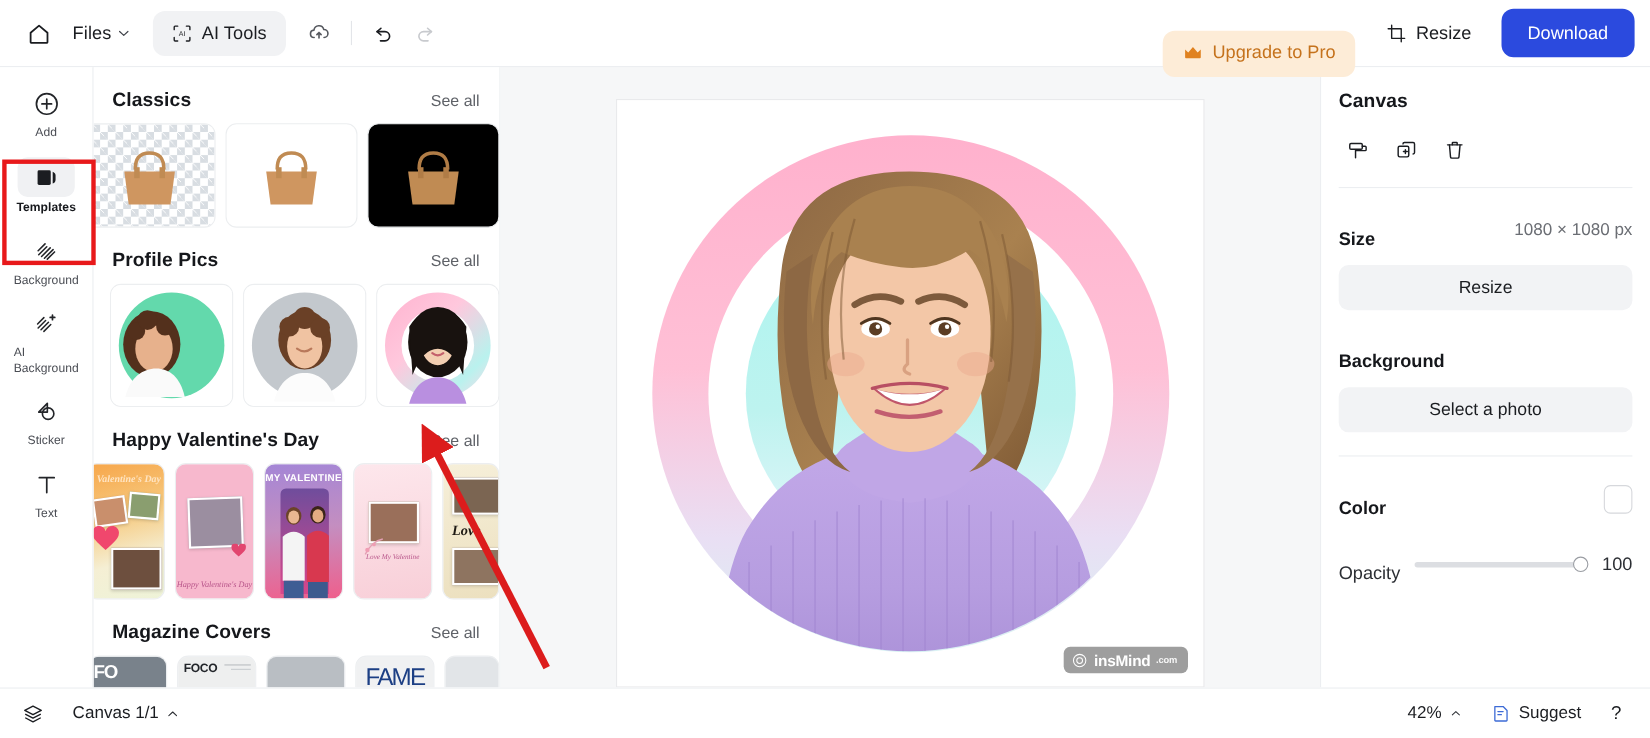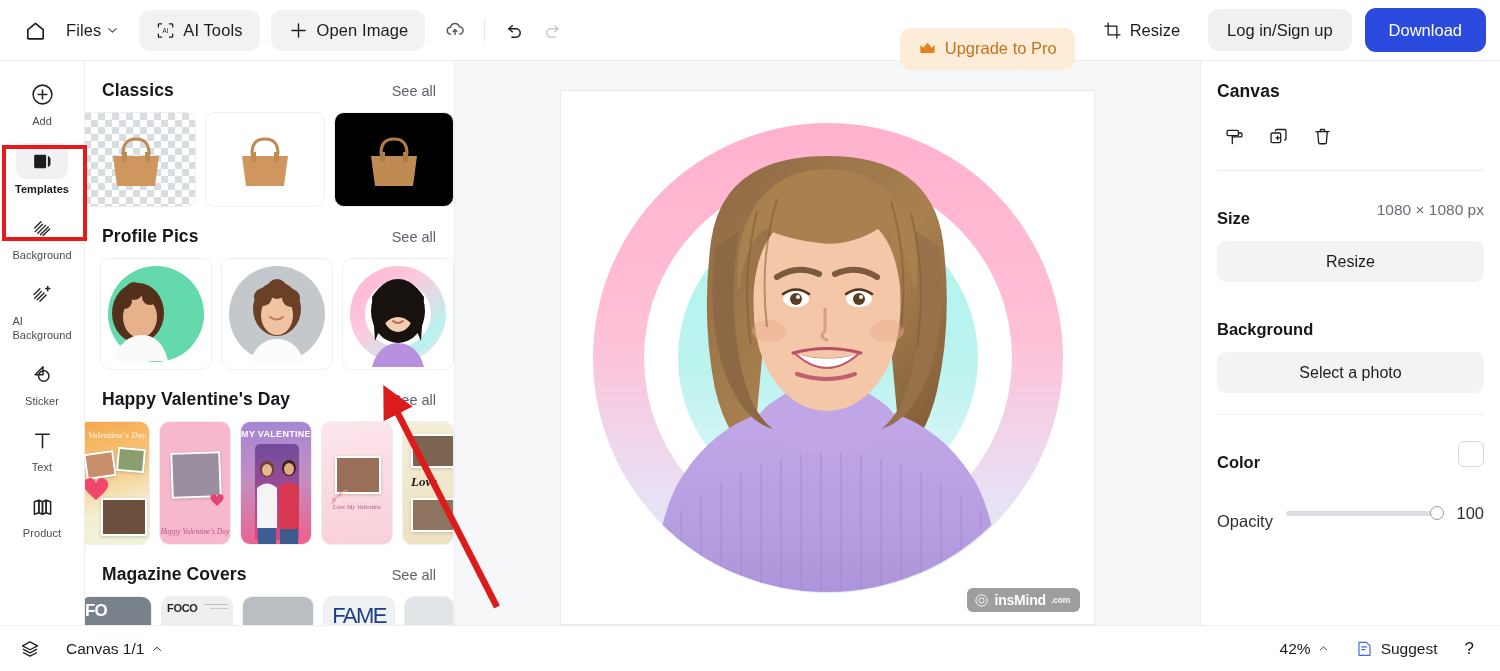--- a/index.html
+++ b/index.html
@@ -261,26 +261,20 @@
           <path d="M5 8.5 12 15l7-6.5"></path>
         </svg>
     </div>
     <button class="pill" style="margin-left:10px">
       <svg width="19" height="19" viewBox="0 0 24 24" fill="none" stroke="#1b1d21" stroke-width="1.6" stroke-linecap="round">
           <path d="M3 7.5V4.5a1 1 0 0 1 1-1h3M17 3.5h3a1 1 0 0 1 1 1v3M21 16.5v3a1 1 0 0 1-1 1h-3M7 20.5H4a1 1 0 0 1-1-1v-3"></path>
           <text x="12" y="15.2" font-size="8" font-family="Liberation Sans, sans-serif" fill="#1b1d21" stroke="none" text-anchor="middle">AI</text>
         </svg>
       <span>AI Tools</span>
     </button>
-    <button class="pill" style="margin-left:11px">
-      <svg width="21" height="21" viewBox="0 0 24 24" fill="none" stroke="#1b1d21" stroke-width="1.6" stroke-linecap="round">
-          <path d="M12 4.5v15M4.5 12h15"></path>
-        </svg>
-      <span>Open Image</span>
-    </button>
     <div class="tb-icon-btn" style="margin-left:11px">
       <svg width="22" height="22" viewBox="0 0 24 24" fill="none" stroke="#55585e" stroke-width="1.6" stroke-linecap="round" stroke-linejoin="round">
           <path d="M7.2 16.5a3.7 3.7 0 0 1-.2-7.39 5 5 0 0 1 9.76-.6A3.6 3.6 0 0 1 17 16.5"></path>
           <path d="M12 11.6v5.4M9.9 13.6 12 11.5l2.1 2.1"></path>
         </svg>
     </div>
     <div class="tb-divider"></div>
     <div class="tb-icon-btn">
       <svg width="21" height="21" viewBox="0 0 24 24" fill="none" stroke="#1b1d21" stroke-width="1.7" stroke-linecap="round" stroke-linejoin="round">
           <path d="M9.5 6.5 5.5 10l4 3.5"></path>
@@ -302,23 +296,20 @@
         </svg>
       <span>Upgrade to Pro</span>
     </button>
     <button class="btn-resize">
       <svg width="19" height="19" viewBox="0 0 24 24" fill="none" stroke="#1b1d21" stroke-width="1.6" stroke-linecap="round" stroke-linejoin="round">
           <path d="M6.5 2.5v15h15"></path>
           <path d="M2.5 6.5h15v15"></path>
         </svg>
       <span>Resize</span>
     </button>
-    <button class="btn-login">
-      <span>Log in/Sign up</span>
-    </button>
     <button class="btn-download">
       <span>Download</span>
     </button>
   </div>
 
   <div class="body">
 
     <div class="rail">
 
       <div class="rail-item">
@@ -373,31 +364,20 @@
 
       <div class="rail-item">
         <span class="rail-icon">
           <svg width="25" height="25" viewBox="0 0 24 24" fill="none" stroke="#232529" stroke-width="1.5" stroke-linecap="round">
               <path d="M5.5 6h13M12 6v13"></path>
             </svg>
         </span>
         <span class="rail-label">Text</span>
       </div>
 
-      <div class="rail-item">
-        <span class="rail-icon">
-          <svg width="25" height="25" viewBox="0 0 24 24" fill="none" stroke="#232529" stroke-width="1.45" stroke-linejoin="round">
-              <path d="M4.2 7.5 8.5 6v12l-4.3 1.5z"></path>
-              <path d="M8.5 6 12 7.5v12L8.5 18z"></path>
-              <path d="M12 7.5 15.5 6v12L12 19.5z"></path>
-              <path d="M15.5 6l4.3 1.5v12L15.5 18z"></path>
-            </svg>
-        </span>
-        <span class="rail-label">Product</span>
-      </div>
     </div>
 
     <div class="tpl-panel">
 
       <div class="tpl-section">
         <div class="tpl-head">
           <span class="tpl-title">Classics</span>
           <span class="tpl-seeall">See all</span>
         </div>
         <div class="tpl-row">

